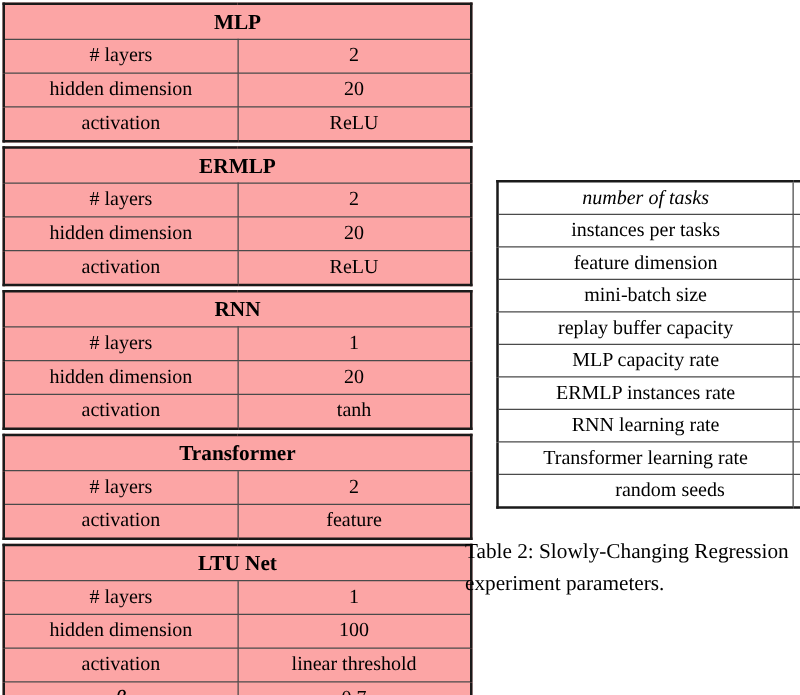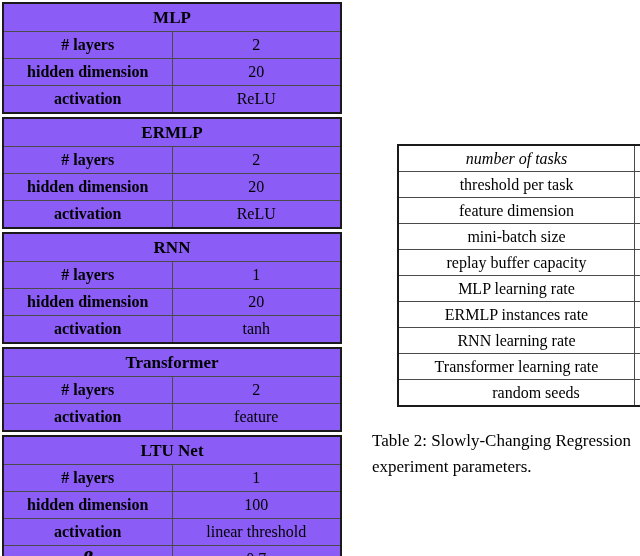--- a/index.html
+++ b/index.html
@@ -18,25 +18,25 @@
 
   
   #left-column {
     position: absolute;
     left: 2px;
     top: 2px;
     width: 340px;
   }
 
   table.param-table {
-    width: 340px;
+    width: 376px;
     border-collapse: collapse;
     table-layout: fixed;
     margin-bottom: 3px;
-    background: #8b5cf6;
+    background: #fca5a5;
   }
 
   table.param-table td,
   table.param-table th {
     border: 1px solid #4a4a4a;
     padding: 0;
     text-align: center;
     vertical-align: middle;
     font-weight: normal;
     font-size: 16px;
@@ -50,21 +50,20 @@
     height: 27px;
     border-top: 2px solid #1a1a1a;
     border-left: 2px solid #1a1a1a;
     border-right: 2px solid #1a1a1a;
     border-bottom: 1px solid #4a4a4a;
   }
 
   table.param-table tr.data-row td.cell-label {
     width: 179px;
     border-left: 2px solid #1a1a1a;
-    font-weight: bold;
   }
   table.param-table tr.data-row td.cell-value {
     width: 159px;
     border-right: 2px solid #1a1a1a;
   }
   table.param-table tr.data-row:last-child td {
     border-bottom: 2px solid #1a1a1a;
   }
 
   .greek-beta {
@@ -237,37 +236,37 @@
   </div>
 
 <div id="right-column">
     <table class="exp-table">
       <tbody>
         <tr>
           <td class="exp-label">number of tasks</td>
           <td class="exp-value"></td>
         </tr>
         <tr>
-          <td class="exp-label">threshold per task</td>
+          <td class="exp-label">instances per tasks</td>
           <td class="exp-value"></td>
         </tr>
         <tr>
           <td class="exp-label">feature dimension</td>
           <td class="exp-value"></td>
         </tr>
         <tr>
           <td class="exp-label">mini-batch size</td>
           <td class="exp-value"></td>
         </tr>
         <tr>
           <td class="exp-label">replay buffer capacity</td>
           <td class="exp-value"></td>
         </tr>
         <tr>
-          <td class="exp-label">MLP learning rate</td>
+          <td class="exp-label">MLP capacity rate</td>
           <td class="exp-value"></td>
         </tr>
         <tr>
           <td class="exp-label">ERMLP instances rate</td>
           <td class="exp-value"></td>
         </tr>
         <tr>
           <td class="exp-label">RNN learning rate</td>
           <td class="exp-value"></td>
         </tr>

